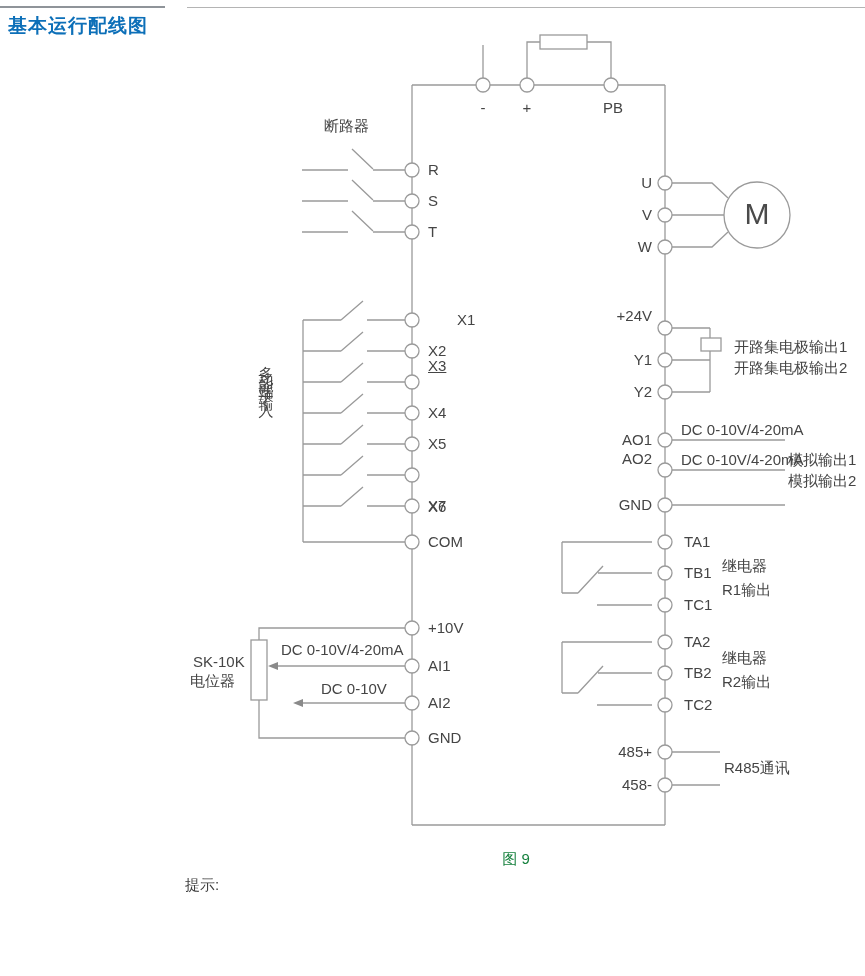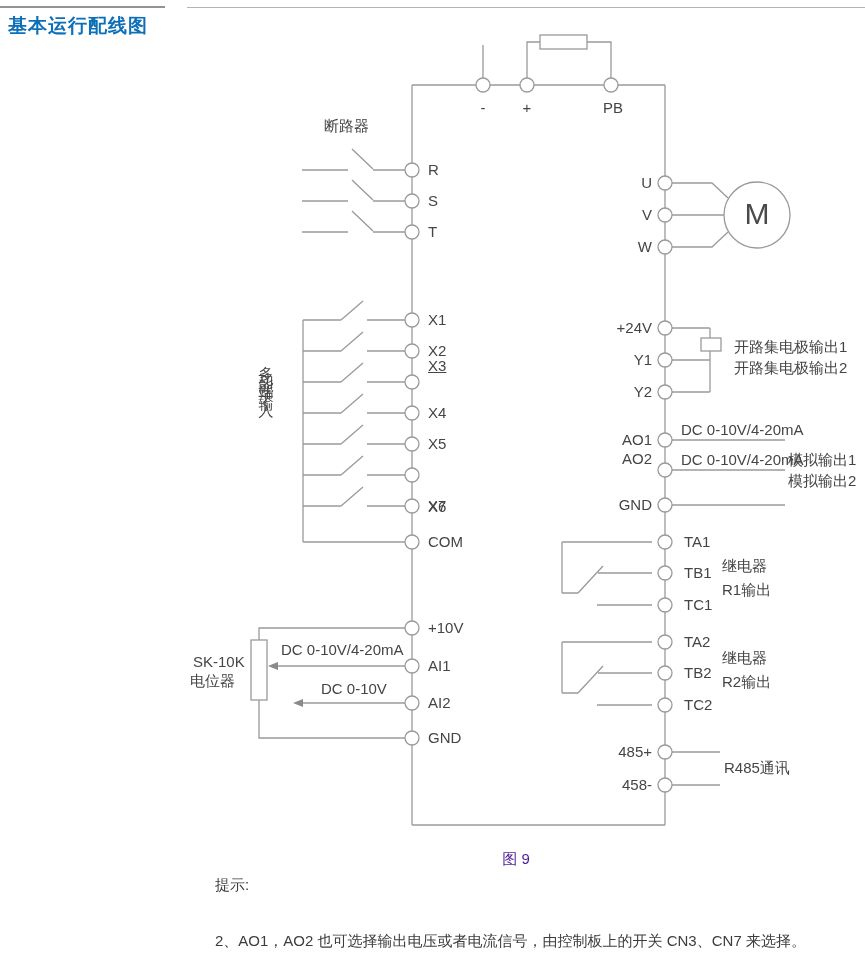--- a/index.html
+++ b/index.html
@@ -20,22 +20,22 @@
   .t-relay{left:684px;}
   .t-center{transform:translateX(-50%);}
   .vert{
     writing-mode:vertical-rl;text-orientation:upright;letter-spacing:6px;
     color:#454545;font-size:15px;
   }
   .motor-m{
     position:absolute;left:757px;top:215px;transform:translate(-50%,-54%);
     font-size:30px;color:#4a4a4a;
   }
-  .caption{position:absolute;left:516px;top:850px;transform:translateX(-50%);font-size:15px;color:#4c1d95;}
-  .note{position:absolute;left:185px;font-size:15px;color:#3d3d3d;white-space:nowrap;margin-left:30px;}
+  .caption{position:absolute;left:516px;top:850px;transform:translateX(-50%);font-size:15px;color:#15803d;}
+  .note{position:absolute;left:185px;font-size:15px;color:#3d3d3d;white-space:nowrap;}
 </style>
 </head>
 <body>
 
 <div id="page">
 
   <div class="topline1"></div>
   <div class="topline2"></div>
 
   <div class="page-title">基本运行配线图</div>
@@ -126,21 +126,21 @@
   <span class="lbl t-center" style="left:613px;top:98px;">PB</span>
 
   <span class="lbl" style="left:324px;top:116px;">断路器</span>
 
   <span class="lbl t-left" style="top:160px;">R</span>
   <span class="lbl t-left" style="top:191px;">S</span>
   <span class="lbl t-left" style="top:222px;">T</span>
 
   <span class="vert lbl" style="left:256px;top:354px;">多功能端子输入</span>
 
-  <span class="lbl t-left" style="top:310px;">X1</span>
+  <span class="lbl t-left" style="top:310px;margin-left:29px;">X1</span>
   <span class="lbl t-left" style="top:341px;">X2</span>
   <span class="lbl t-left" style="top:356px;text-decoration:underline;">X3</span>
   <span class="lbl t-left" style="top:403px;">X4</span>
   <span class="lbl t-left" style="top:434px;">X5</span>
   <span class="lbl t-left" style="top:465px;margin-top:32px;">X6</span>
   <span class="lbl t-left" style="top:496px;">X7</span>
   <span class="lbl t-left" style="top:532px;">COM</span>
 
   <span class="lbl" style="left:193px;top:652px;">SK-10K</span>
   <span class="lbl" style="left:190px;top:671px;">电位器</span>
@@ -149,21 +149,21 @@
   <span class="lbl t-left" style="top:618px;">+10V</span>
   <span class="lbl t-left" style="top:656px;">AI1</span>
   <span class="lbl t-left" style="top:693px;">AI2</span>
   <span class="lbl t-left" style="top:728px;">GND</span>
 
   <span class="lbl t-right" style="top:173px;">U</span>
   <span class="lbl t-right" style="top:205px;">V</span>
   <span class="lbl t-right" style="top:237px;">W</span>
   <span class="motor-m">M</span>
 
-  <span class="lbl t-right" style="top:318px;">+24V</span>
+  <span class="lbl t-right" style="top:306px;">+24V</span>
   <span class="lbl t-right" style="top:350px;">Y1</span>
   <span class="lbl t-right" style="top:382px;">Y2</span>
   <span class="lbl" style="left:734px;top:337px;">开路集电极输出1</span>
   <span class="lbl" style="left:734px;top:358px;">开路集电极输出2</span>
 
   <span class="lbl t-right" style="top:430px;">AO1</span>
   <span class="lbl t-right" style="top:449px;">AO2</span>
   <span class="lbl t-right" style="top:495px;">GND</span>
   <span class="lbl" style="left:681px;top:420px;">DC 0-10V/4-20mA</span>
   <span class="lbl" style="left:681px;top:450px;">DC 0-10V/4-20mA</span>
@@ -181,15 +181,14 @@
   <span class="lbl t-relay" style="top:695px;">TC2</span>
   <span class="lbl" style="left:722px;top:648px;">继电器</span>
   <span class="lbl" style="left:722px;top:672px;">R2输出</span>
 
   <span class="lbl t-right" style="top:742px;">485+</span>
   <span class="lbl t-right" style="top:775px;">458-</span>
   <span class="lbl" style="left:724px;top:758px;">R485通讯</span>
 
   <div class="caption">图 9</div>
   <div class="note" style="top:876px;">提示:</div>
-  <div class="note" style="top:932px;">2、AO1，AO2 也可选择输出电压或者电流信号，由控制板上的开关 CN3、CN7 来选择。</div>
 
 </div>
 
 </body></html>

